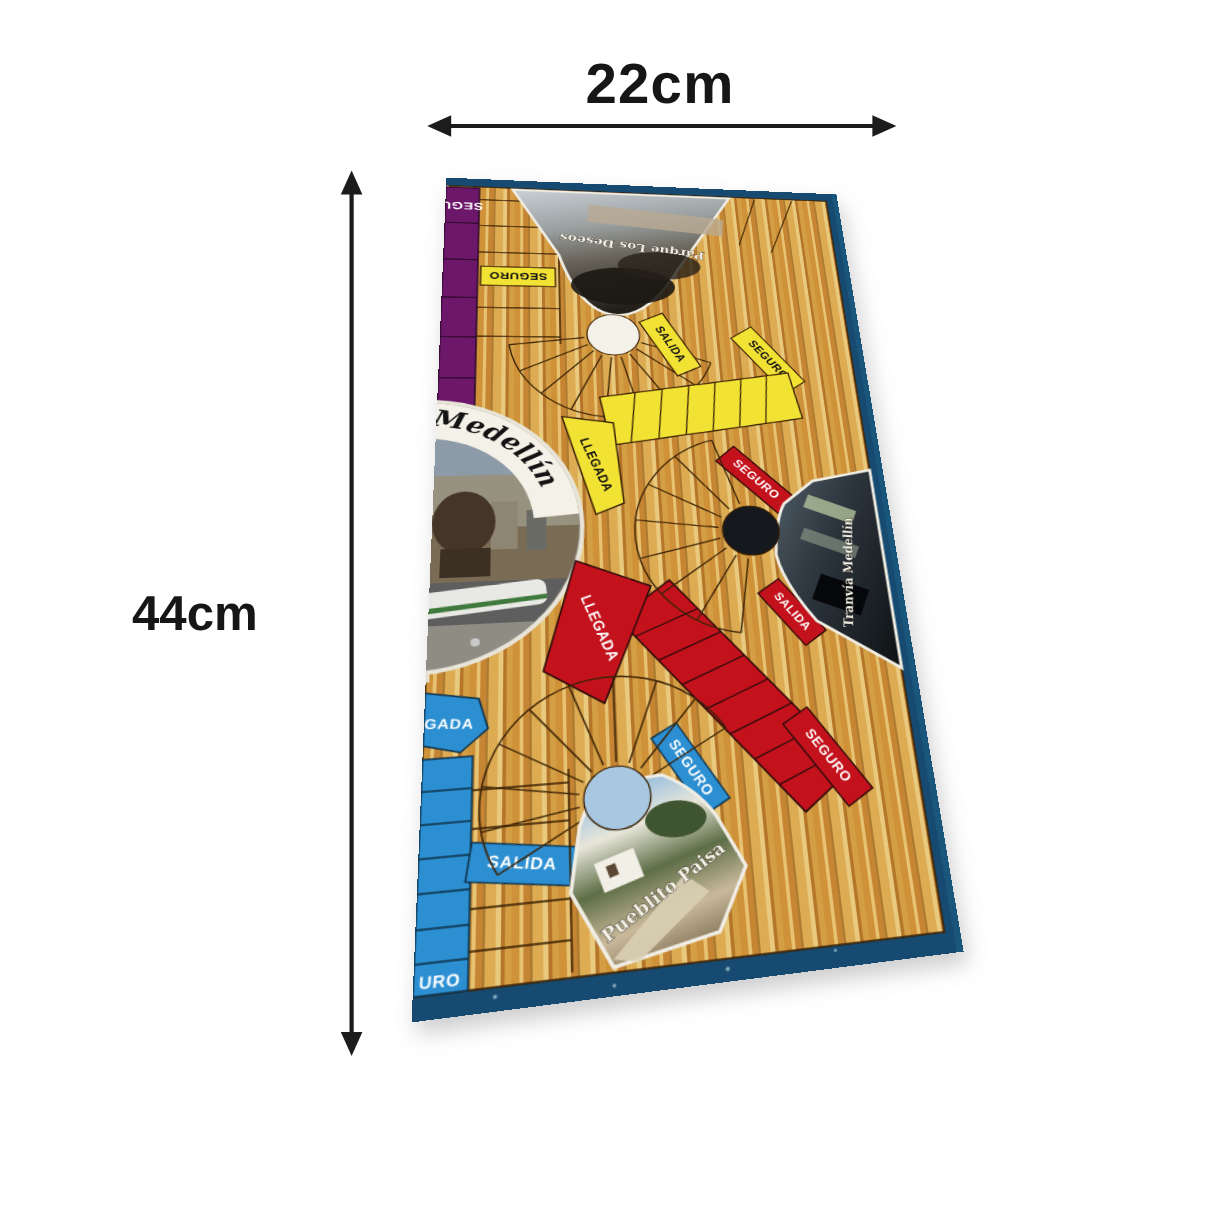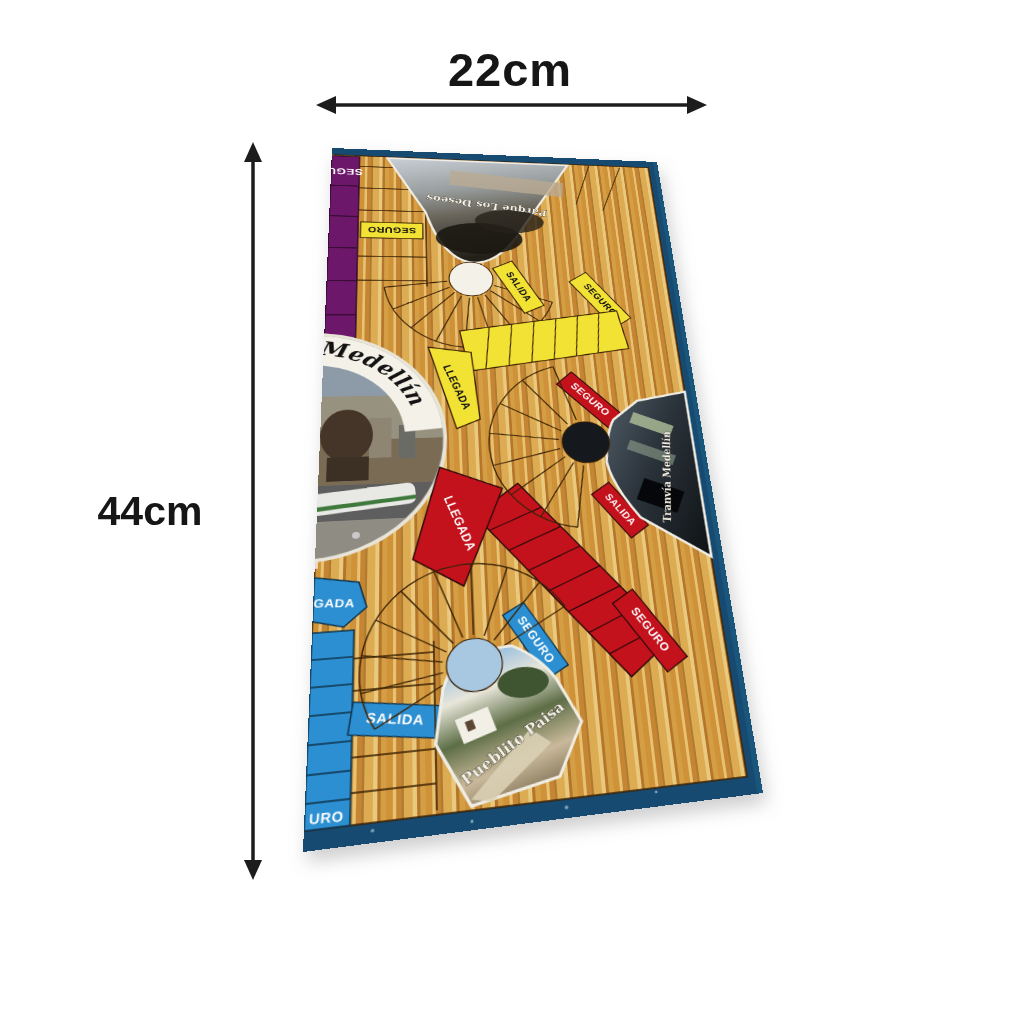--- a/index.html
+++ b/index.html
@@ -1,21 +1,21 @@
 <!DOCTYPE html>
 <html><head>
 <meta charset="utf-8">
 <style>
   html,body{margin:0;padding:0;background:#ffffff;}
   #stage{position:relative;width:892px;height:1024px;background:#ffffff;overflow:hidden;
-         font-family:"Liberation Sans",sans-serif;}
+         font-family:"Liberation Sans",sans-serif;margin-left:40px;}
   .dim-label{position:absolute;color:#161616;font-weight:bold;
              font-family:"Liberation Sans",sans-serif;}
   #width-label{left:300px;top:42px;width:420px;text-align:center;font-size:47px;letter-spacing:1px;}
-  #height-label{left:70px;top:488px;width:160px;text-align:center;font-size:41px;}
+  #height-label{left:70px;top:488px;width:160px;font-size:41px;}
   #board-shadow{position:absolute;left:0;top:0;width:1024px;height:1024px;
                 filter:drop-shadow(4px 10px 9px rgba(60,60,60,0.25));}
   #board-wrap{position:absolute;left:0;top:0;width:440px;height:880px;transform-origin:0 0;
     transform:matrix3d(0.86766,0.06363,0,0.00019637,-0.14086,0.49659,0,-0.00035612,0,0,1,0,332,148,0,1);}
   svg{display:block;}
   text{font-family:"Liberation Sans",sans-serif;}
   .cellTxt{font-weight:bold;letter-spacing:0.5px;}
   .photoName{font-family:"DejaVu Serif",serif;font-weight:bold;paint-order:stroke;}
   #arrow-layer{position:absolute;left:0;top:0;pointer-events:none;}
 </style>

